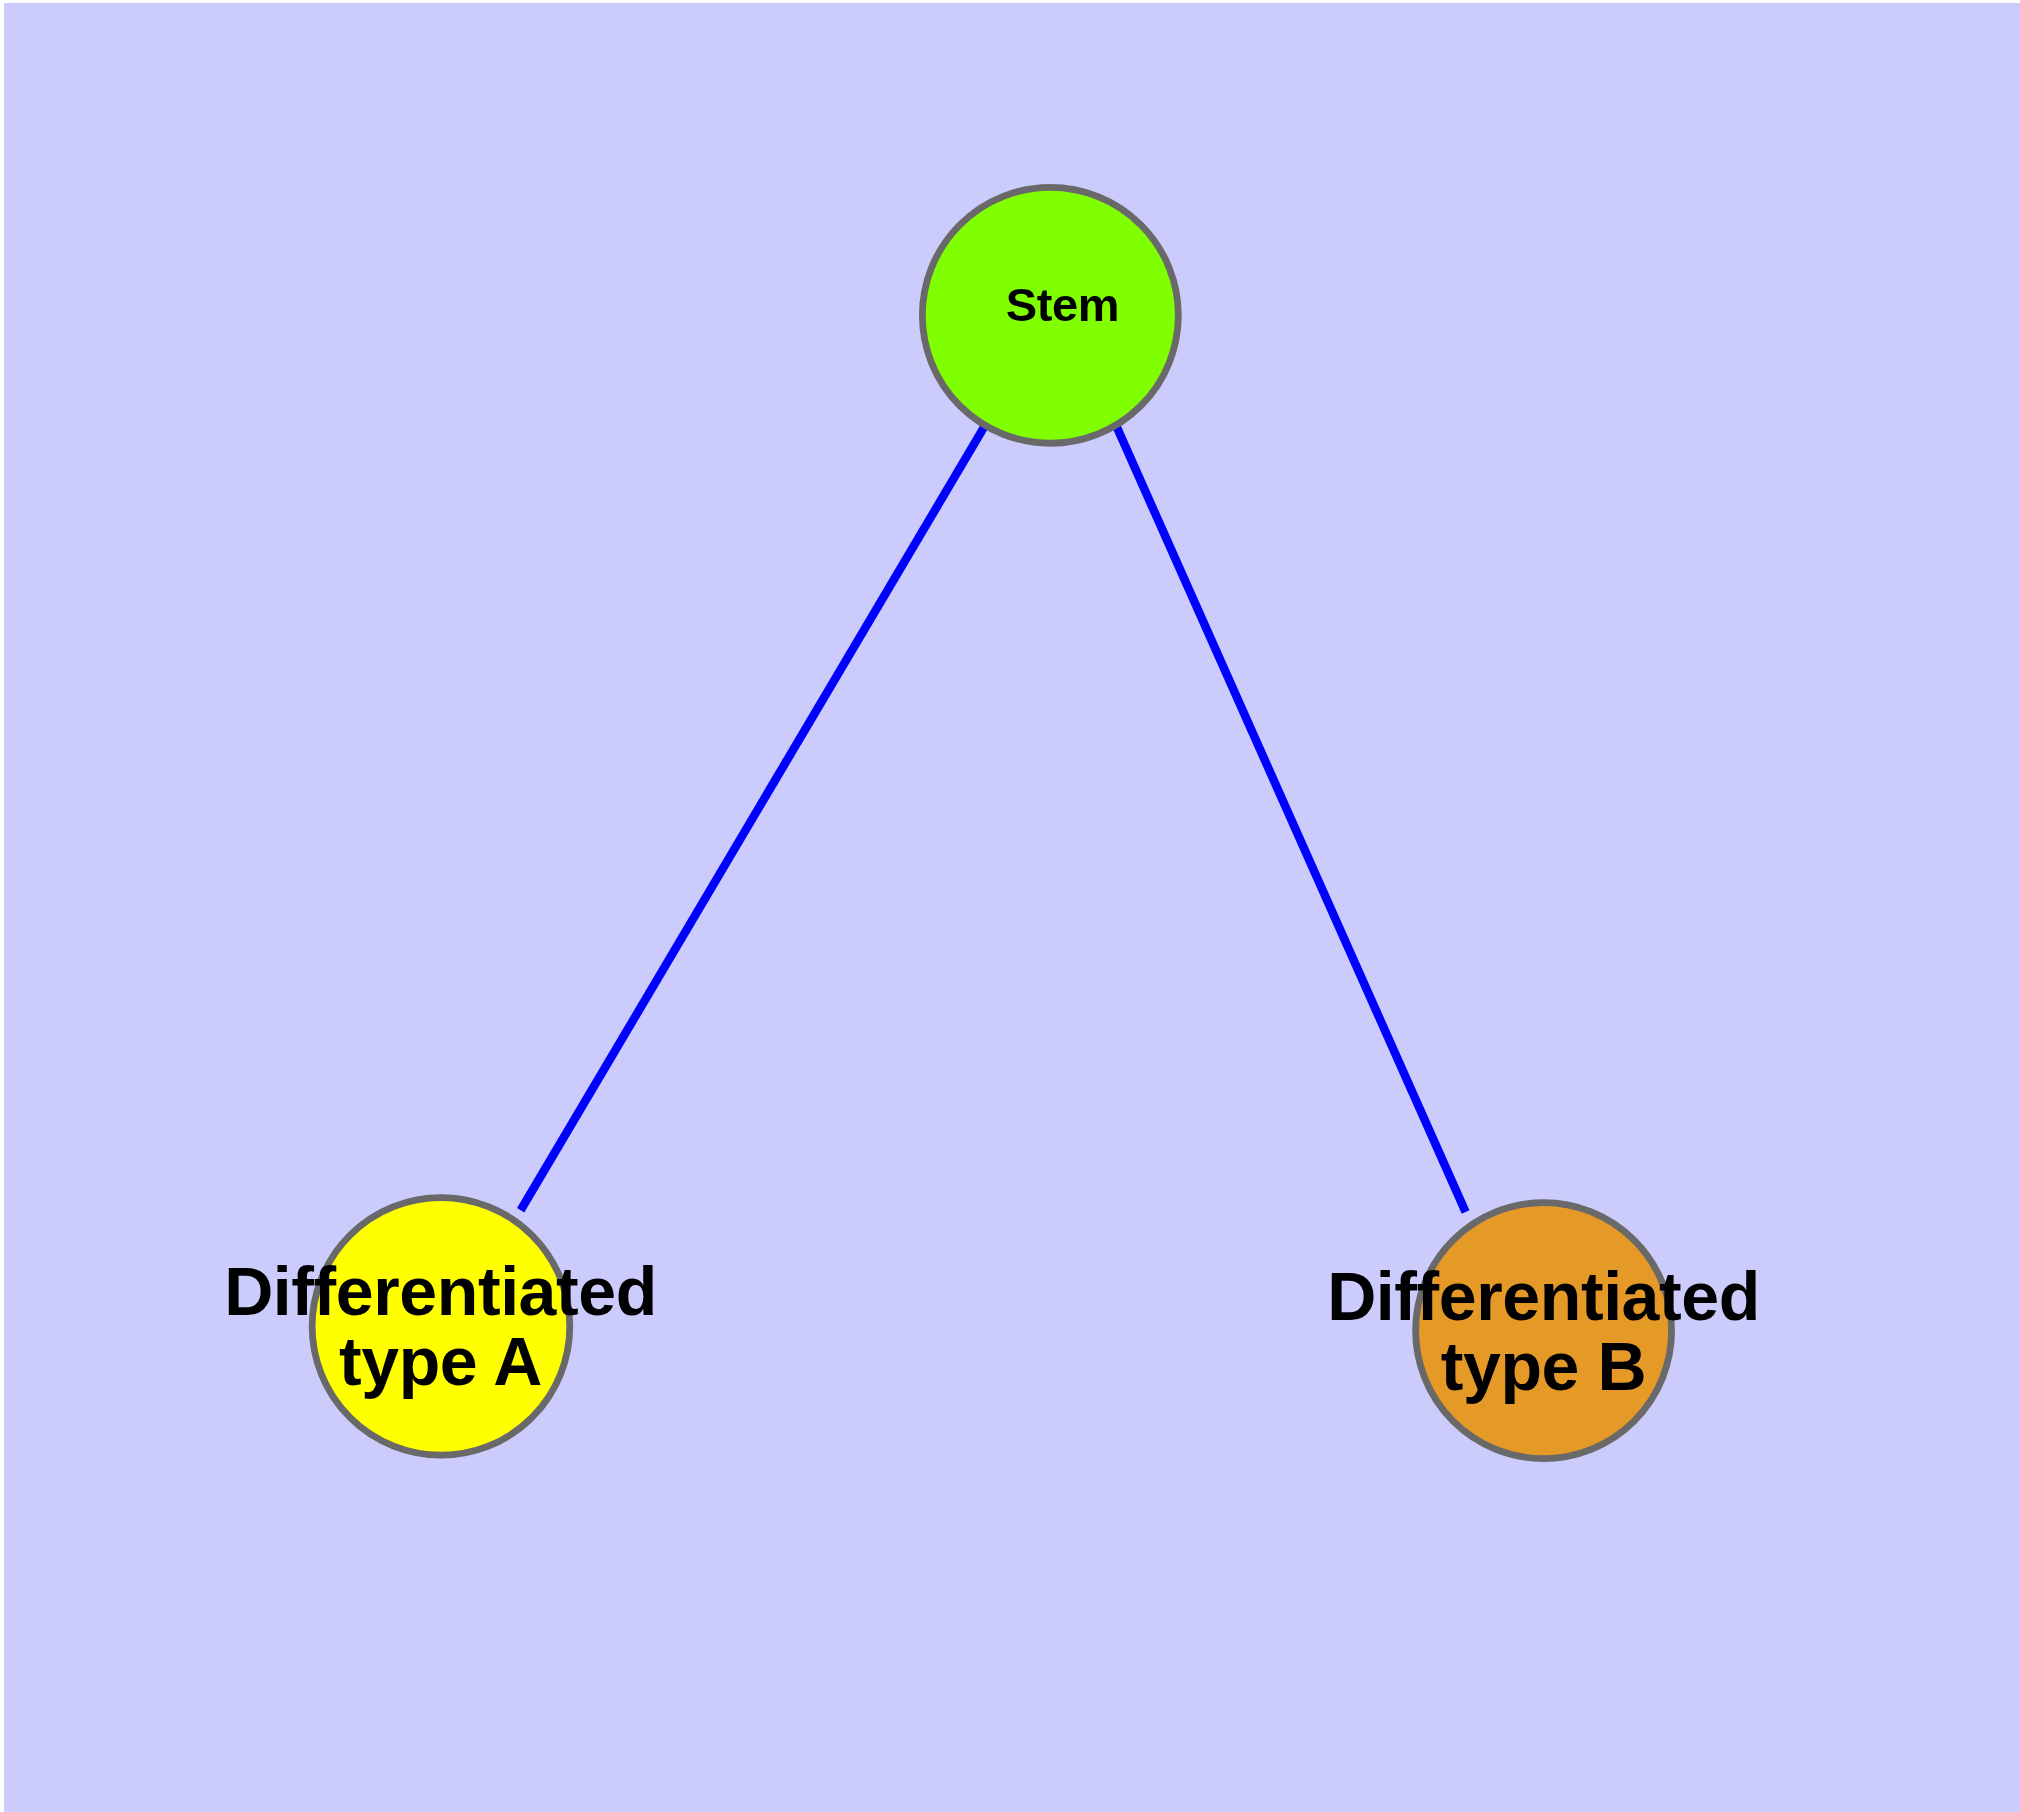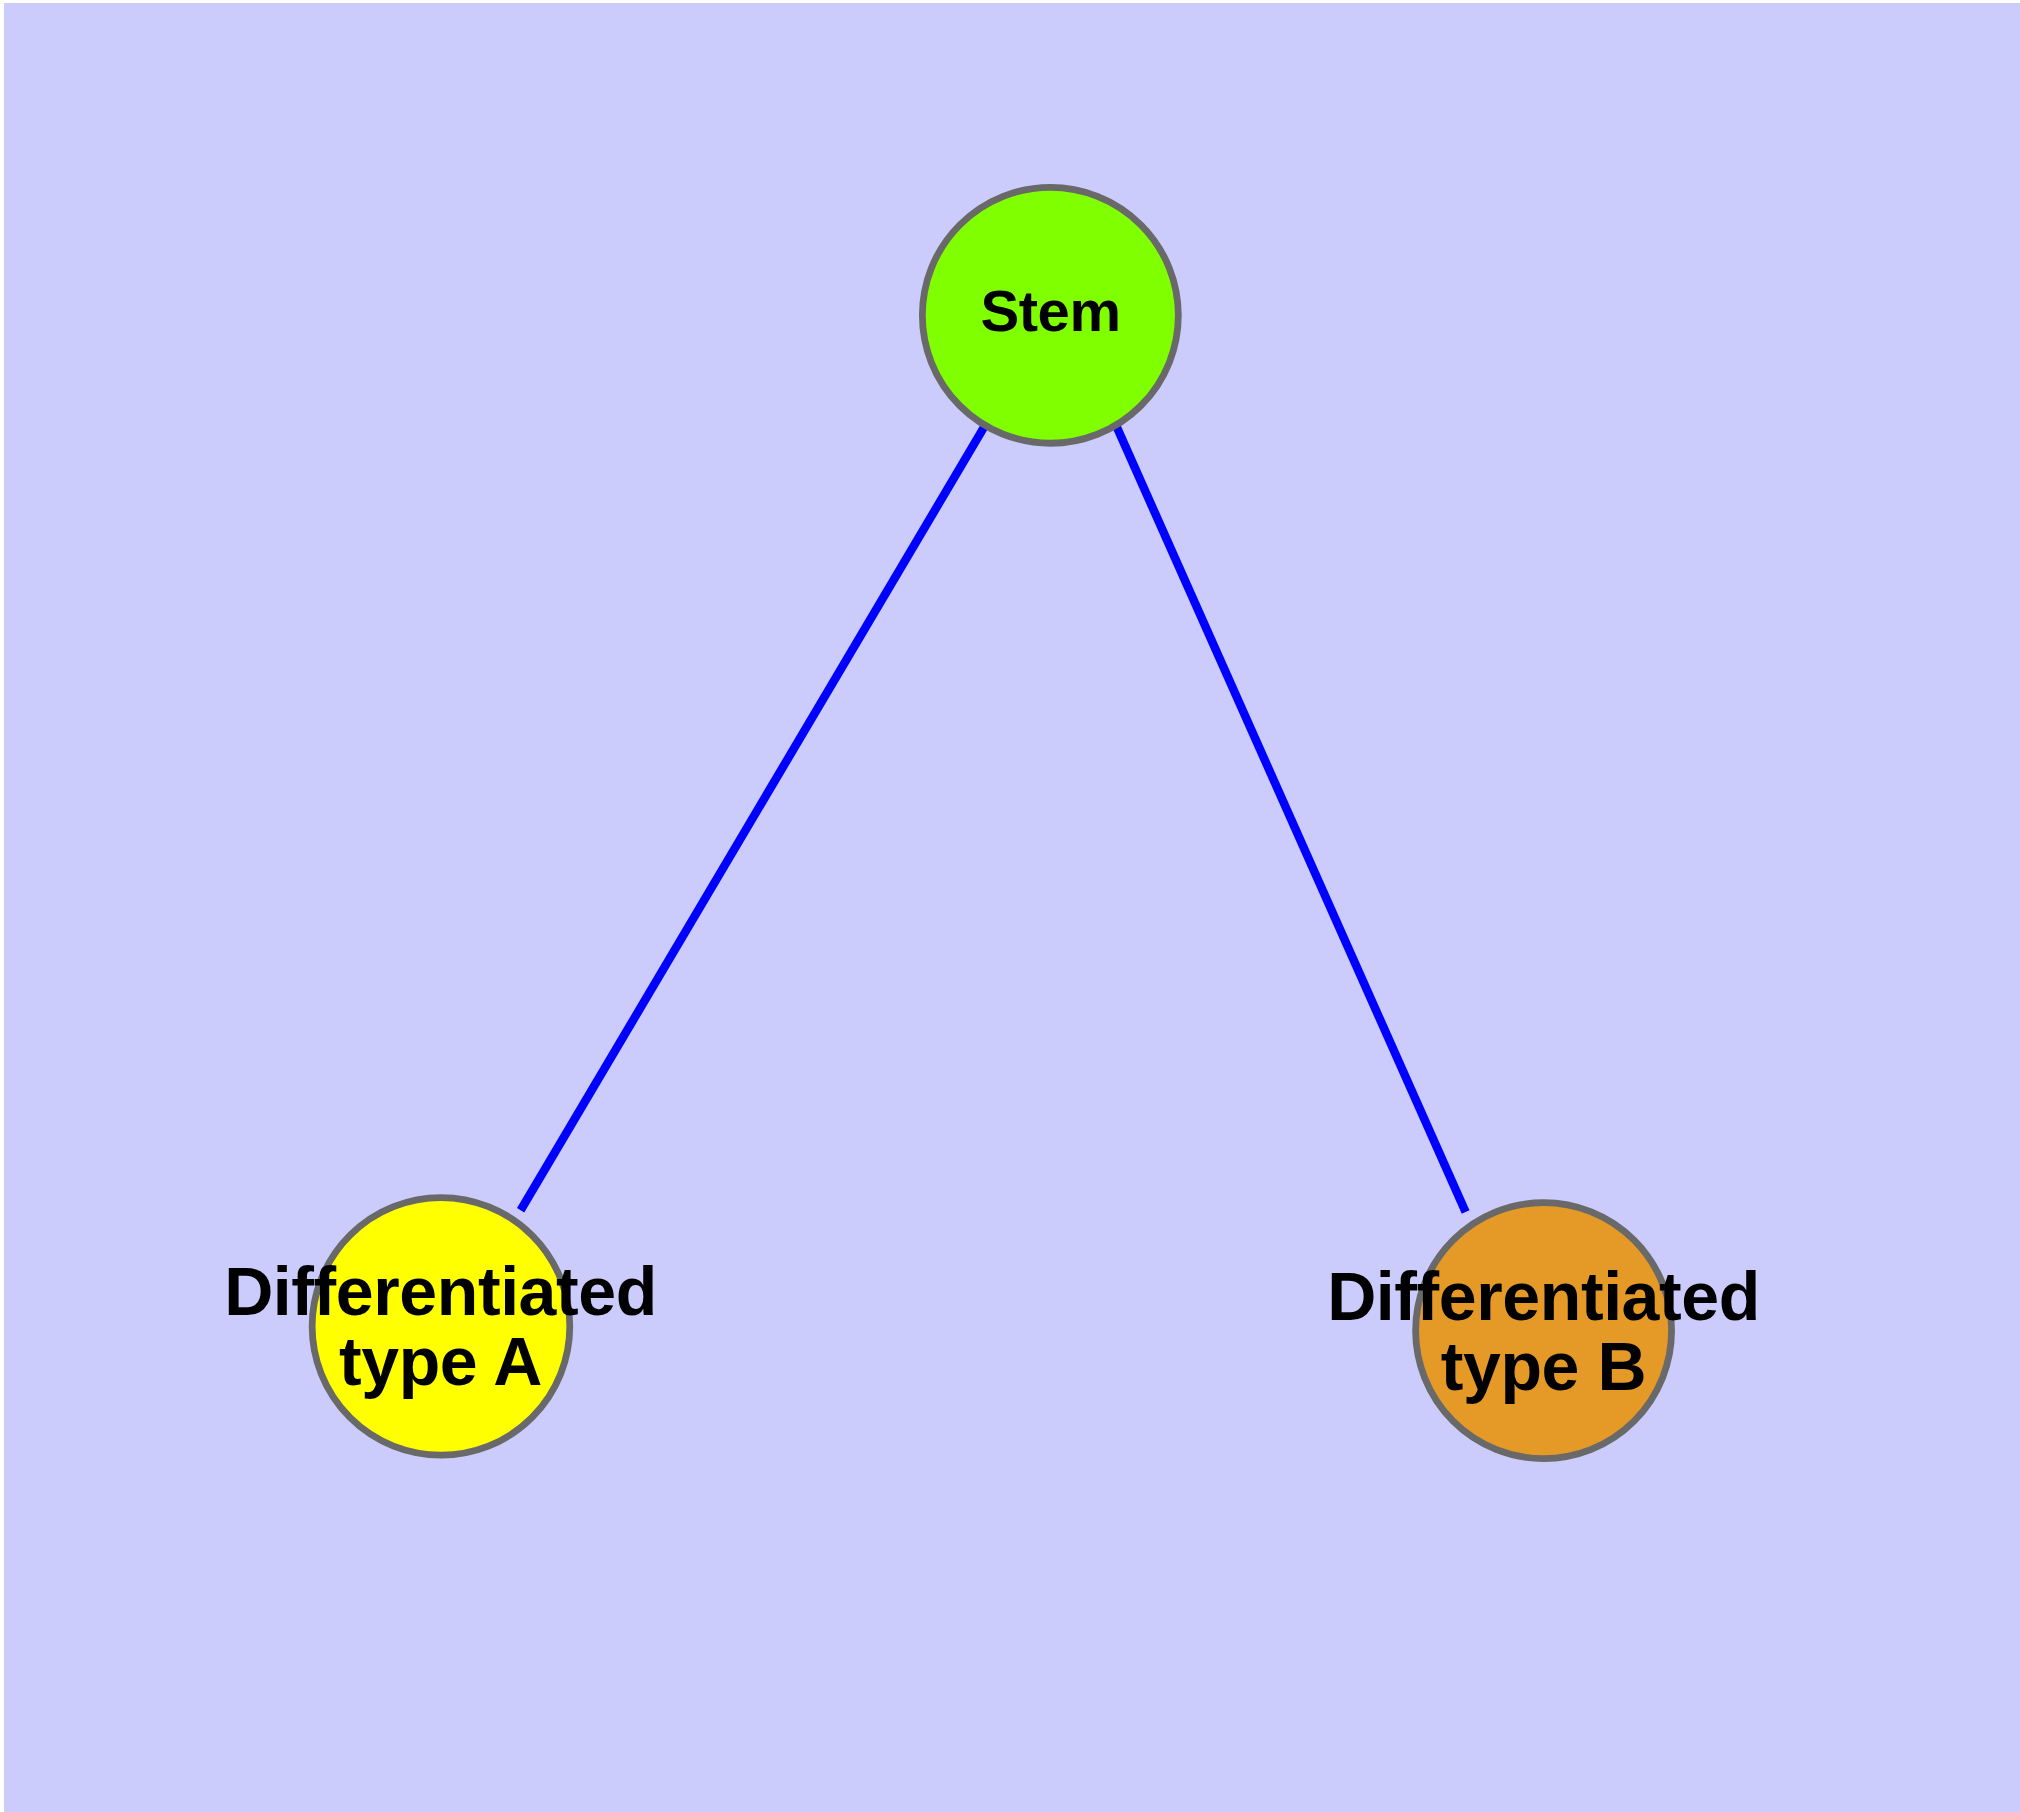--- a/index.html
+++ b/index.html
@@ -63,21 +63,21 @@
       <line x1="1317" y1="503" x2="1729" y2="1430" stroke="#0000ff" stroke-width="10" stroke-linecap="butt"></line>
     </g>
 
     <g>
       <circle cx="1239" cy="372" r="151" fill="#7fff00" stroke="#696969" stroke-width="8"></circle>
       <circle cx="520" cy="1565" r="152" fill="#ffff00" stroke="#696969" stroke-width="8"></circle>
       <circle cx="1821" cy="1570" r="151" fill="#e59a28" stroke="#696969" stroke-width="8"></circle>
     </g>
   </svg>
 
-  <div class="node-label label-stem" style="font-size: 58px; width: 1187px; left: 457px; top: 281px;">Stem</div>
+  <div class="node-label label-stem" style="font-size: 47px; width: 1187px; left: 469px; top: 281px;">Stem</div>
 
   <div class="node-label label-leaf" style="font-size: 68px; width: 1187px; left: -153px; top: 1256px;">Differentiated
 type A</div>
 
   <div class="node-label label-leaf" style="font-size: 68px; width: 1187px; left: 950px; top: 1261px;">Differentiated
 type B</div>
 
 </div>
 
 

